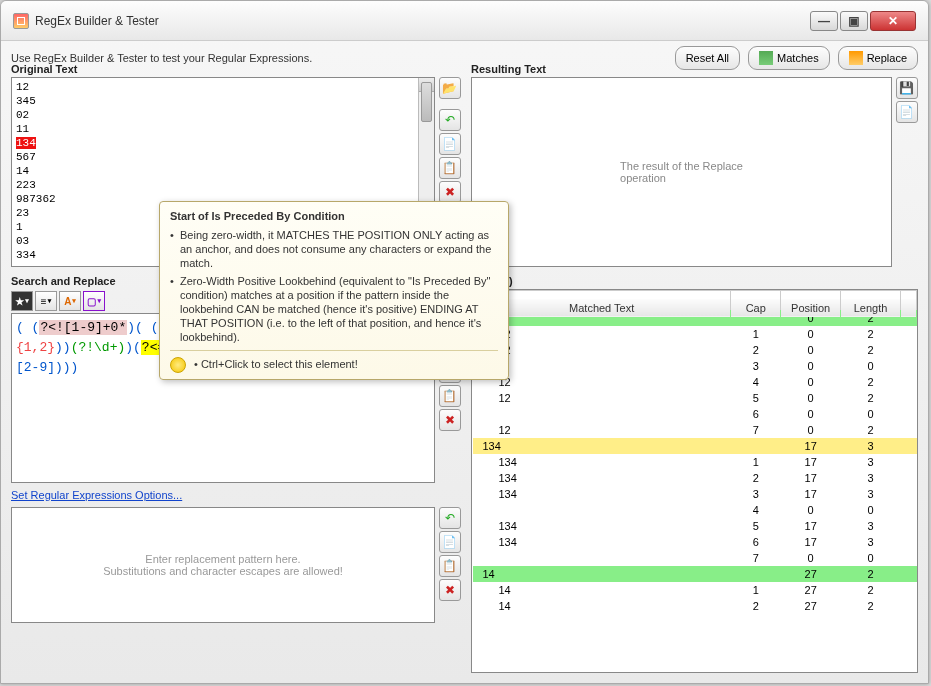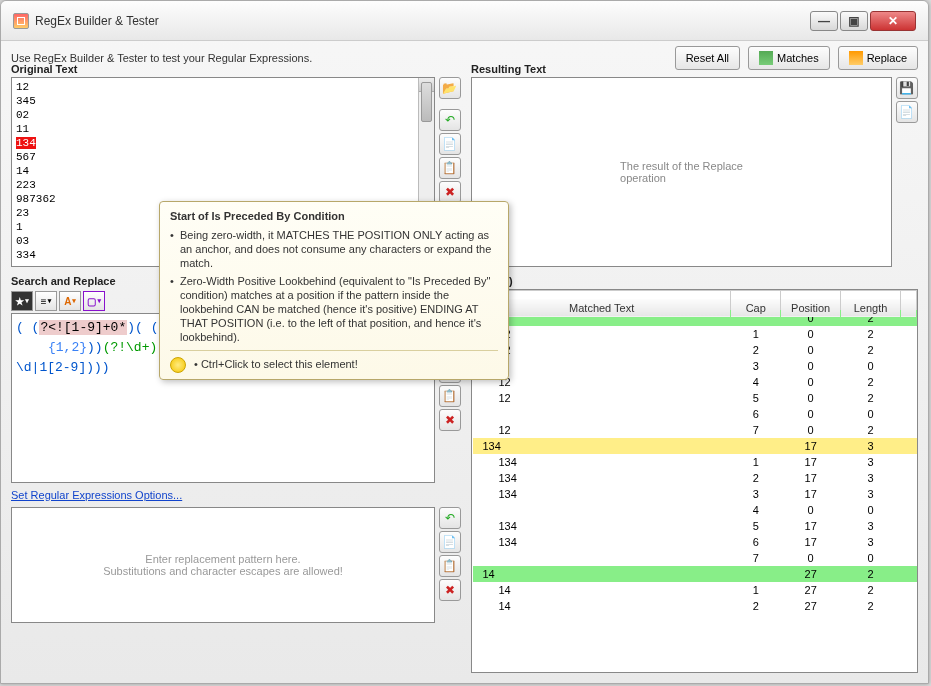--- a/index.html
+++ b/index.html
@@ -12,21 +12,21 @@
 .titlebar .appicon::after{content:"";position:absolute;inset:3px;border:1px solid #fff;}
 .titlebar .title { font-size: 12px; color: #333; flex:1; }
 .winbtns { display:flex; gap:2px; }
 .winbtn { width: 30px; height: 20px; border: 1px solid #888; border-radius: 3px; background: linear-gradient(#fafafa,#d8d8d8); display:flex; align-items:center; justify-content:center; font-size:12px; font-weight:bold; color:#444; cursor:pointer;}
 .winbtn.close { background: linear-gradient(#e88,#c33); color:#fff; width:46px; border-color:#933;}
 .winbtn.max { width:28px;}
 .winbtn.min { width:28px;}
 
 .toolbar-row { height: 34px; display:flex; align-items:center; padding: 4px 10px; gap:8px; }
 .instr { flex:1; color:#333; font-size:11px; }
-.tbtn { height:24px; padding: 0 10px; border:1px solid #999; border-radius:3px; background: linear-gradient(#fdfdfd,#e6e6e6); display:flex; align-items:center; gap:4px; font-size:11px; cursor:pointer; }
+.tbtn { height:24px; padding: 0 10px; border:1px solid #999; border-radius:9px; background: linear-gradient(#fdfdfd,#e6e6e6); display:flex; align-items:center; gap:4px; font-size:11px; cursor:pointer; }
 .tbtn .ic { width:14px; height:14px; display:inline-block; }
 .ic-matches{background:linear-gradient(#5a5,#7c7);}
 .ic-replace{background:linear-gradient(#f90,#fc6);}
 
 .content { position:absolute; top:62px; left:10px; right:10px; bottom:10px; display:flex; gap:10px; }
 .col { flex:1; display:flex; flex-direction:column; min-width:0; }
 .colL{flex:0 0 450px;}
 .colR{flex:1;}
 
 .panel-label { font-size:11px; font-weight:bold; margin-bottom:2px; color:#222; }
@@ -55,21 +55,21 @@
 .rtb.star{background:#333;color:#fff;}
 .rtb .drop{font-size:7px;margin-left:1px;}
 .rtb.orangeA{color:#d60;}
 .rtb.purple{color:#81c;border-color:#81c;}
 
 .regex-box{border:1px solid #888;background:#fff;height:170px;padding:4px;font-family:"Courier New",monospace;font-size:13px;line-height:20px;overflow:hidden;position:relative;}
 .regex-box .rx{word-break:break-all;}
 .rx .pblue{color:#05c;}
 .rx .pink{background:#ecc;padding:0 1px;}
 .rx .green{color:#090;}
-.rx .red{color:#3b82f6;margin-left:32px;}
+.rx .red{color:#ef4444;}
 .rx .ylw{background:#ff0;padding:0 1px;}
 .rx .grey{color:#888;}
 
 .link{color:#14c;text-decoration:underline;margin-top:6px;cursor:pointer;display:inline-block;}
 
 .replbox{border:1px solid #888;background:#fff;height:116px;margin-top:6px;display:flex;align-items:center;justify-content:center;text-align:center;color:#999;font-size:11px;padding:10px;}
 
 .result-box{border:1px solid #888;background:#fff;height:190px;display:flex;align-items:center;justify-content:center;color:#888;text-align:left;position:relative;}
 .res-side{display:flex;flex-direction:column;gap:2px;margin-left:4px;}
 

